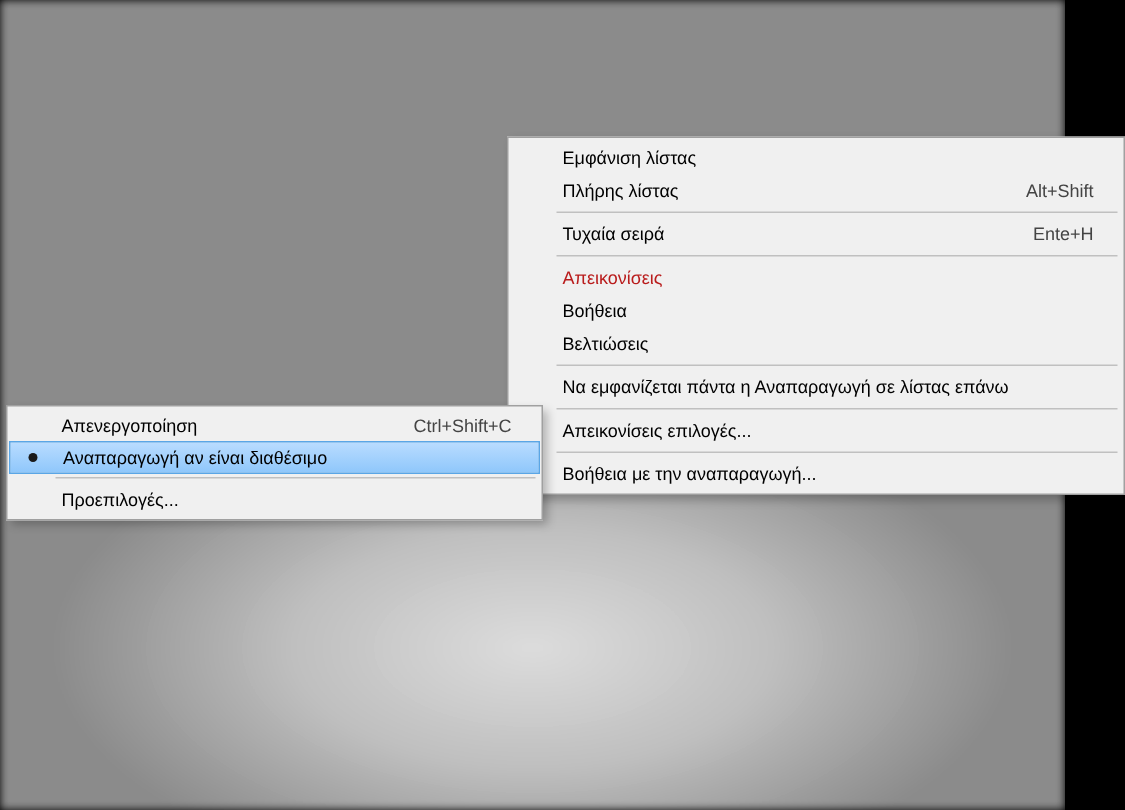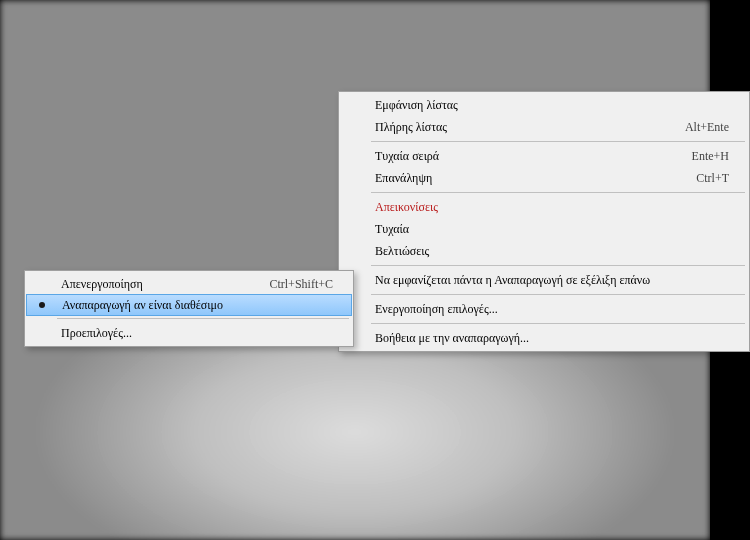--- a/index.html
+++ b/index.html
@@ -1,15 +1,15 @@
 <!DOCTYPE html>
 <html><head>
 <meta charset="utf-8">
 <style>
-  * { box-sizing: border-box; font-family: Liberation Serif, serif; }
+  * { box-sizing: border-box; }
   body {
     margin: 0;
     width: 750px;
     height: 540px;
     overflow: hidden;
     font-family: "Segoe UI", Tahoma, Arial, sans-serif;
     font-size: 12px;
     position: relative;
     background: #000;
   }
@@ -77,85 +77,80 @@
     height: 1px;
     margin: 3px 2px 3px 30px;
     background: #c0c0c0;
   }
   .radio-dot {
     width: 6px; height: 6px;
     background: #1a1a1a;
     border-radius: 50%;
   }
   #main-menu { top: 91px; left: 338px; width: 412px; }
-  #sub-menu  { top: 270px; left: 24px;  width: 330px; }
+  #sub-menu  { top: 270px; left: 4px;  width: 358px; }
 </style>
 </head>
 <body>
 
 <div class="video-bg"></div>
 <div class="right-letterbox"></div>
 
 <div id="main-menu" class="context-menu">
 
   <div class="menu-item">
     <span class="gutter"></span>
     <span class="label">Εμφάνιση λίστας</span>
   </div>
 
   <div class="menu-item">
     <span class="gutter"></span>
     <span class="label">Πλήρης λίστας</span>
-    <span class="shortcut">Alt+Ente</span>
+    <span class="shortcut">Alt+Shift</span>
   </div>
 
   <div class="separator"></div>
 
   <div class="menu-item">
     <span class="gutter"></span>
     <span class="label">Τυχαία σειρά</span>
     <span class="shortcut">Ente+H</span>
   </div>
 
-  <div class="menu-item">
-    <span class="gutter"></span>
-    <span class="label">Επανάληψη</span>
-    <span class="shortcut">Ctrl+T</span>
-  </div>
 
   <div class="separator"></div>
 
   <div class="menu-item disabled">
     <span class="gutter"></span>
     <span class="label">Απεικονίσεις</span>
   </div>
 
   <div class="menu-item">
     <span class="gutter"></span>
-    <span class="label">Τυχαία</span>
+    <span class="label">Βοήθεια</span>
   </div>
 
   <div class="menu-item">
     <span class="gutter"></span>
     <span class="label">Βελτιώσεις</span>
   </div>
 
 
   <div class="separator"></div>
 
   <div class="menu-item">
     <span class="gutter"></span>
-    <span class="label">Να εμφανίζεται πάντα η Αναπαραγωγή σε εξέλιξη επάνω</span>
+    <span class="label">Να εμφανίζεται πάντα η Αναπαραγωγή σε λίστας επάνω</span>
   </div>
 
   <div class="separator"></div>
 
   <div class="menu-item">
     <span class="gutter"></span>
-    <span class="label">Ενεργοποίηση επιλογές...</span>
+    <span class="label">Απεικονίσεις επιλογές...</span>
   </div>
 
   <div class="separator"></div>
 
   <div class="menu-item">
     <span class="gutter"></span>
     <span class="label">Βοήθεια με την αναπαραγωγή...</span>
   </div>
 </div>
 

